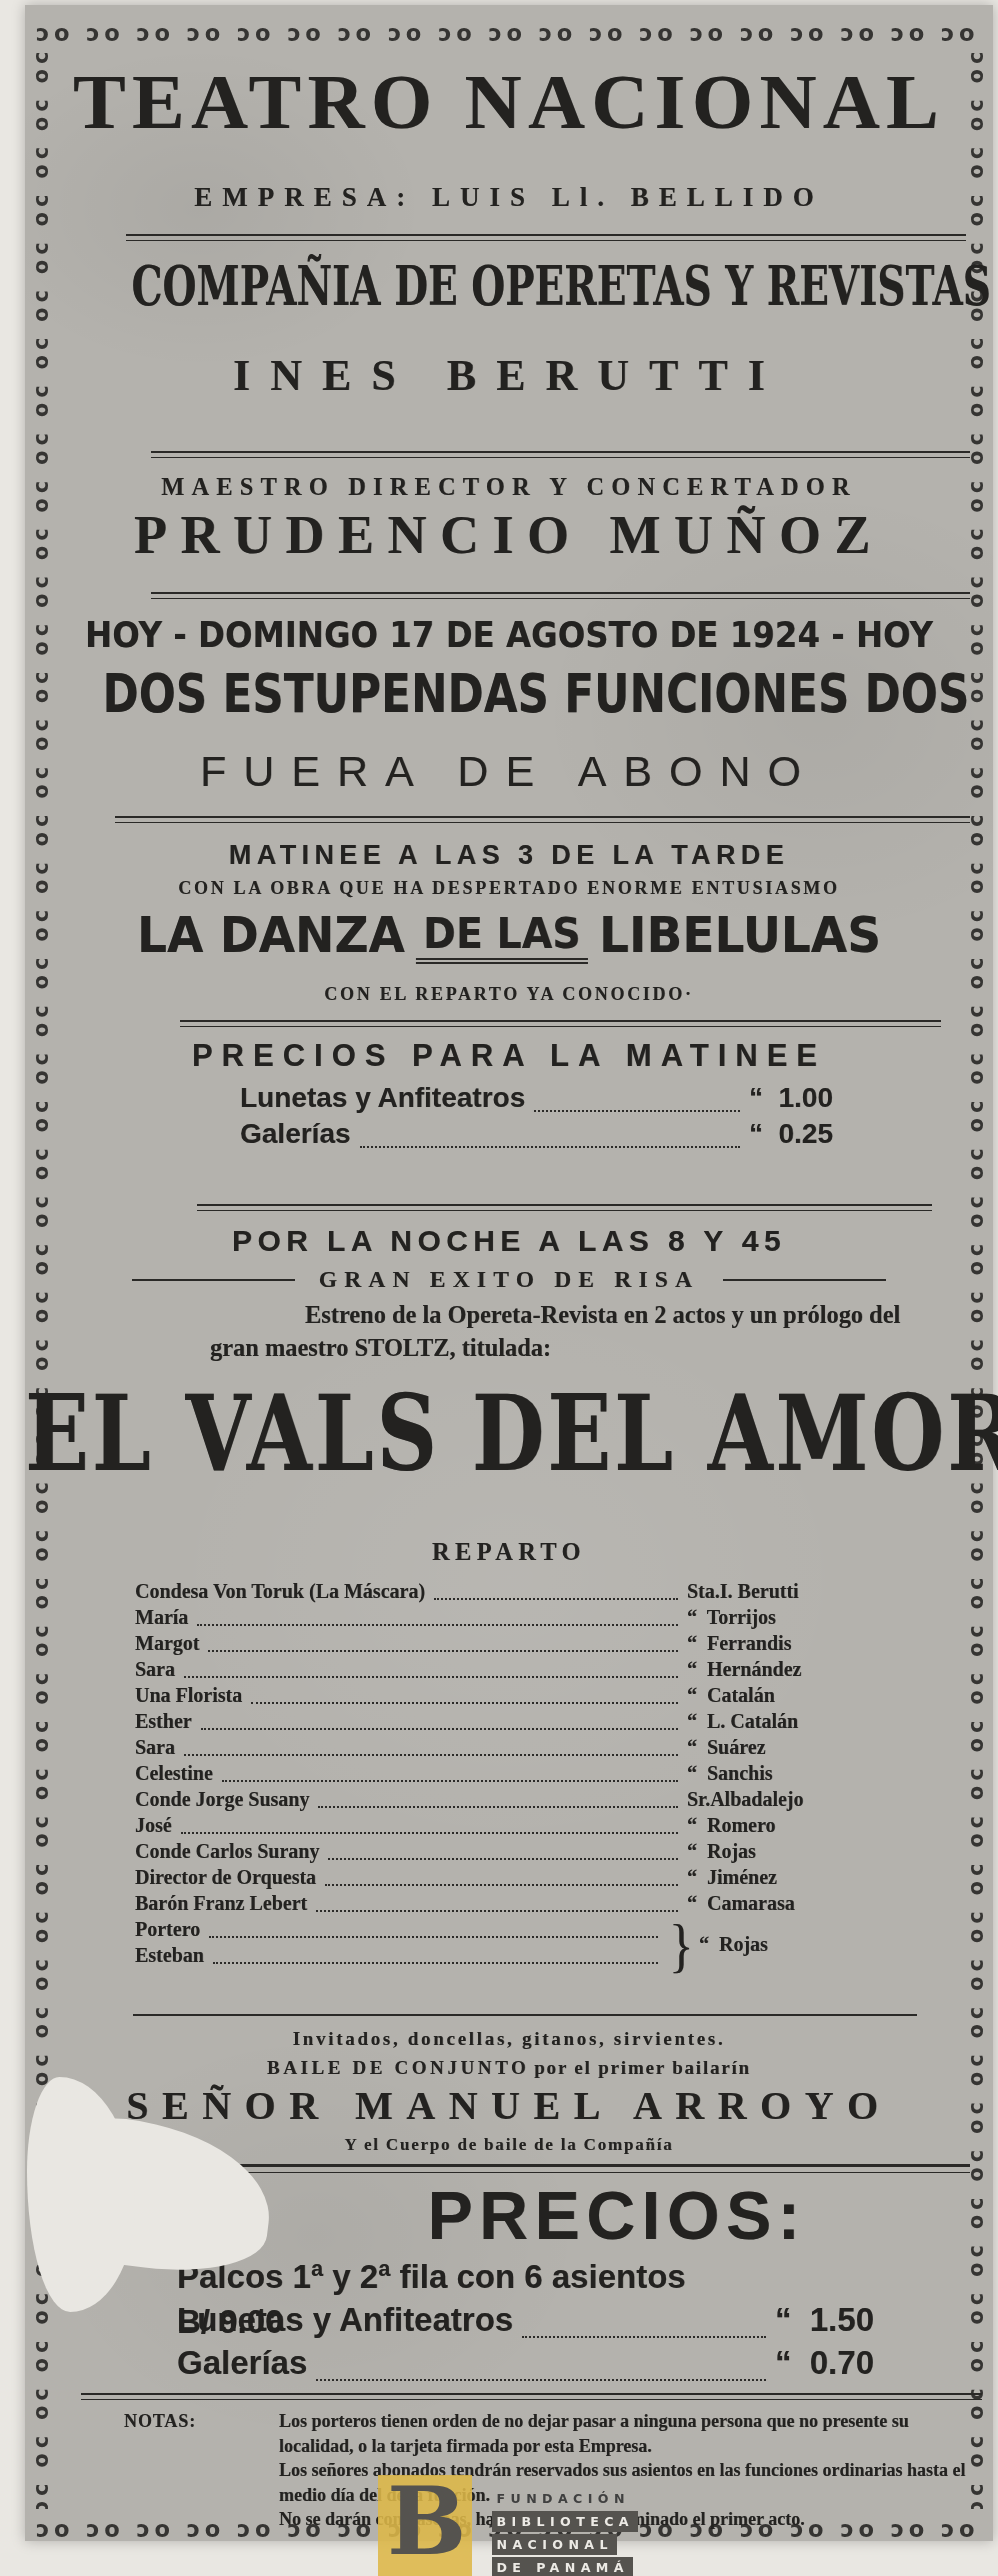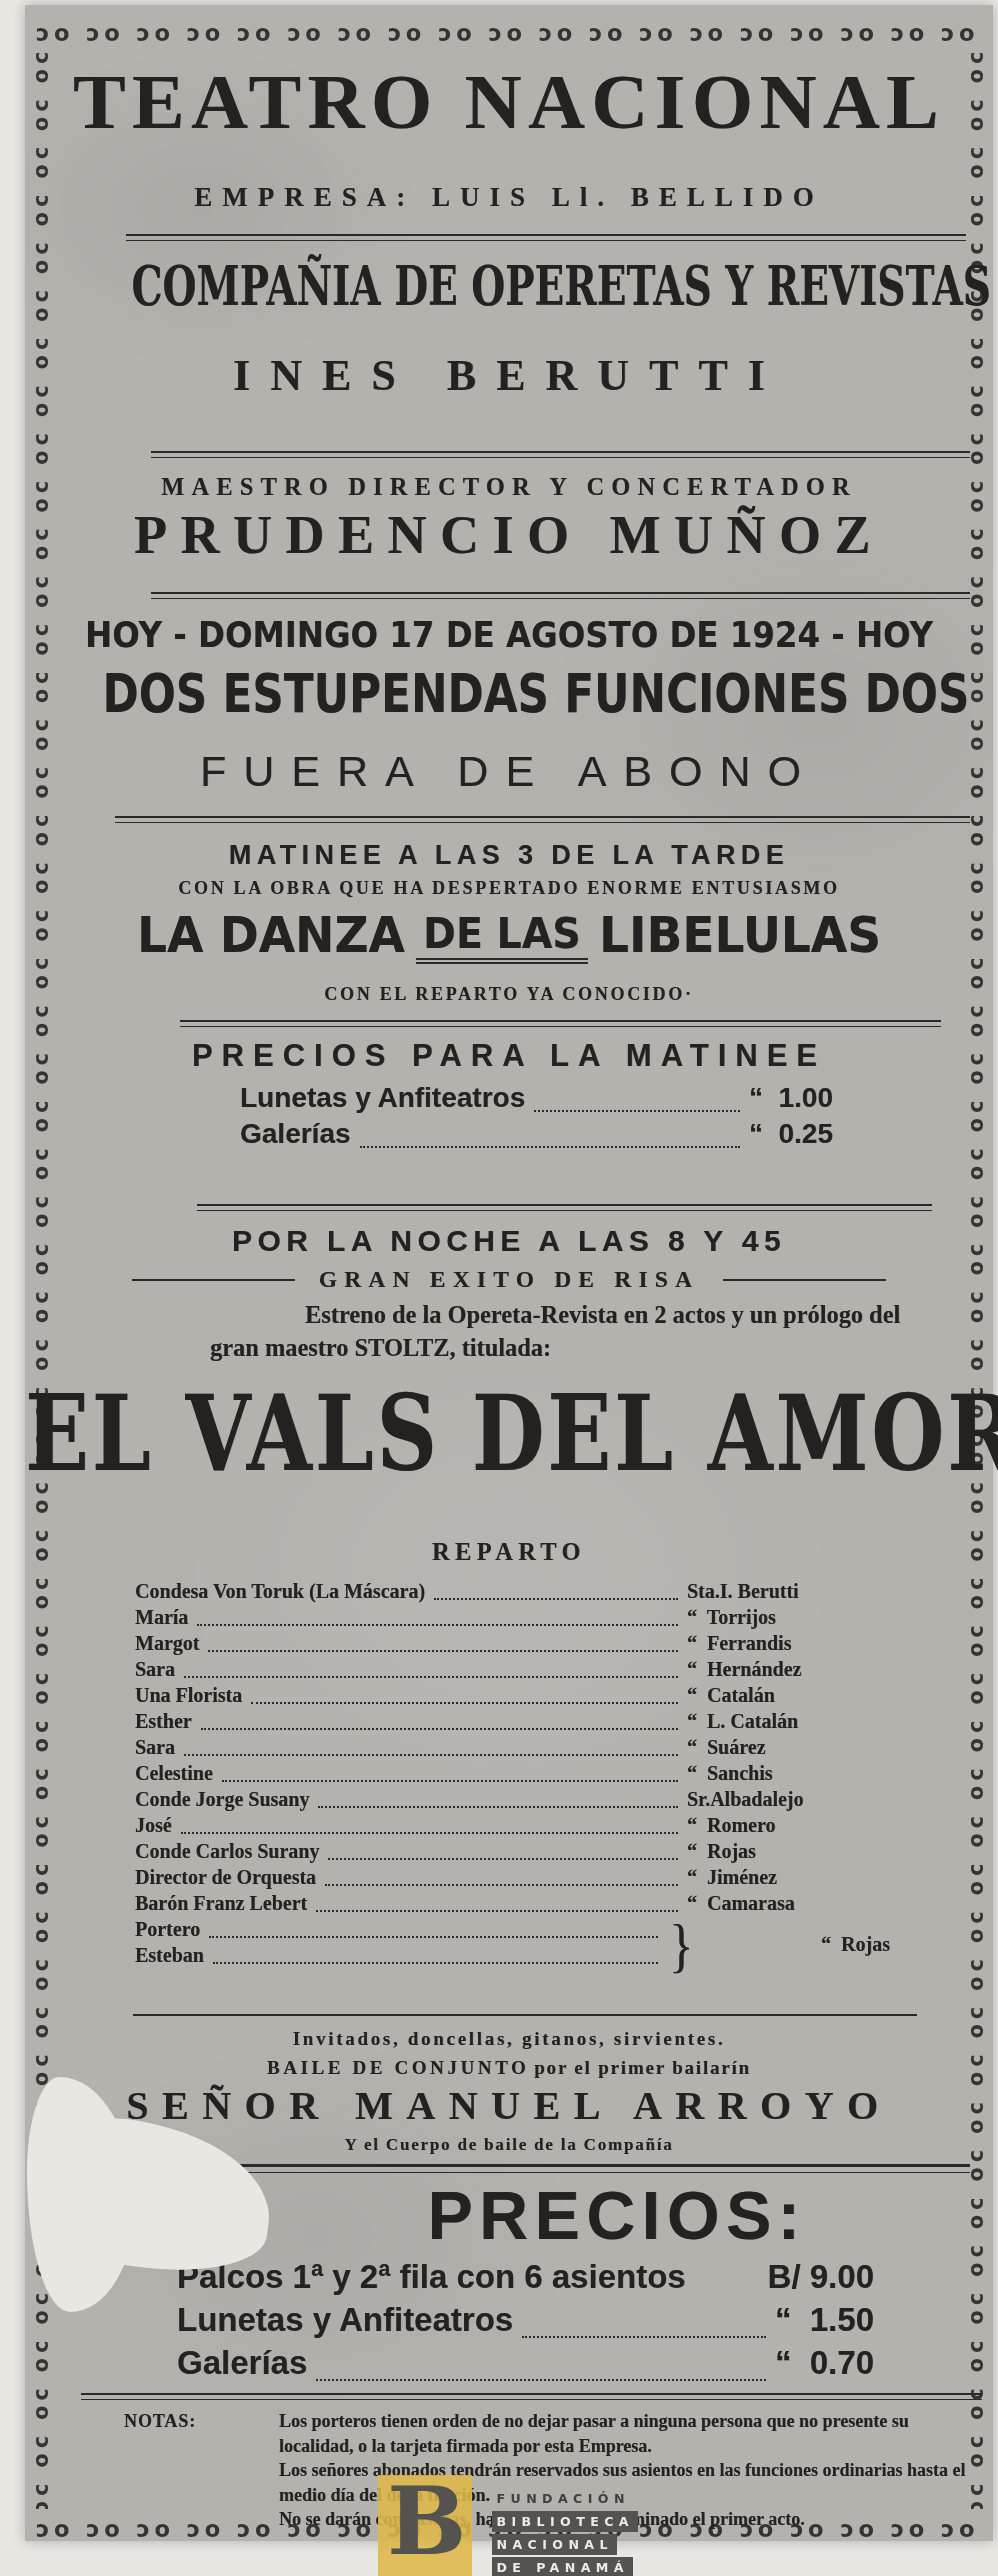--- a/index.html
+++ b/index.html
@@ -28,21 +28,21 @@
   .rule-s{position:absolute;border-top:2.7px solid #2a2927;}
   
   .serif{font-family:"Liberation Serif",serif;}
   .dserif{font-family:"DejaVu Serif",serif;}
   .sans{font-family:"Liberation Sans",sans-serif;}
   .dsans{font-family:"DejaVu Sans",sans-serif;}
   .lead{flex:1;border-bottom:2.7px dotted #2b2a28;margin:0 9px 6.3px;align-self:flex-end;min-width:16.3px;}
   
   .cast-row{display:flex;height:26px;align-items:baseline;white-space:pre;}
   .cast-actor{width:203px;white-space:pre;}
-  .cast-pair{display:flex;align-items:center;text-align:right;}
+  .cast-pair{display:flex;align-items:center;}
   .pair-left{flex:1;}
   .pair-brace{font-size:52px;font-weight:400;line-height:45px;transform:scaleY(1.15);margin:0 5.4px 0 1.8px;}
   
   .price-row{display:flex;align-items:baseline;white-space:pre;}
   .price-val{white-space:pre;}
   
   #wm{position:absolute;left:378px;top:2475px;width:325px;height:101px;}
   #wm .sq{position:absolute;left:0;top:0;width:94px;height:101px;background:rgba(221,183,72,.88);}
   #wm .b{position:absolute;left:9px;top:-3.6px;font-family:"DejaVu Serif",serif;font-weight:bold;
          font-size:94px;color:#55534f;line-height:101px;}
@@ -144,21 +144,21 @@
     <div class="abs center ink serif" style="top:2052px;font-size:19px;font-weight:bold;">
       <span style="letter-spacing:3.6px;">BAILE DE CONJUNTO</span>
       <span style="letter-spacing:1.8px;">por el primer bailarín</span>
     </div>
     <div class="abs center ink serif" style="top:2077px;font-size:40px;font-weight:bold;letter-spacing:13.5px;">SEÑOR MANUEL ARROYO</div>
     <div class="abs center ink serif" style="top:2130px;font-size:17px;font-weight:bold;letter-spacing:1.8px;">Y el Cuerpo de baile de la Compañía</div>
     <div class="rule-t" style="top:2159px;left:135px;right:23.5px;"></div>
 
     <div class="abs center ink sans" style="top:2171px;font-size:68px;font-weight:bold;letter-spacing:6.3px;transform:translateX(108px);">PRECIOS:</div>
     <div class="abs ink sans" style="top:2253px;left:152px;width:697px;font-size:33px;font-weight:bold;">
-      <div class="price-row" style="height:43px;">
+      <div class="price-row" style="height:43px;flex-direction:column;">
         <span>Palcos 1ª y 2ª fila con 6 asientos</span><span class="lead" style="border-bottom:none;"></span><span class="price-val">B/ 9.00</span>
       </div>
       <div class="price-row" style="height:43px;">
         <span>Lunetas y Anfiteatros</span><span class="lead"></span><span class="price-val">“  1.50</span>
       </div>
       <div class="price-row" style="height:43px;">
         <span>Galerías</span><span class="lead"></span><span class="price-val">“  0.70</span>
       </div>
     </div>
     <div class="rule-d" style="top:2388px;left:56px;right:11px;"></div>

